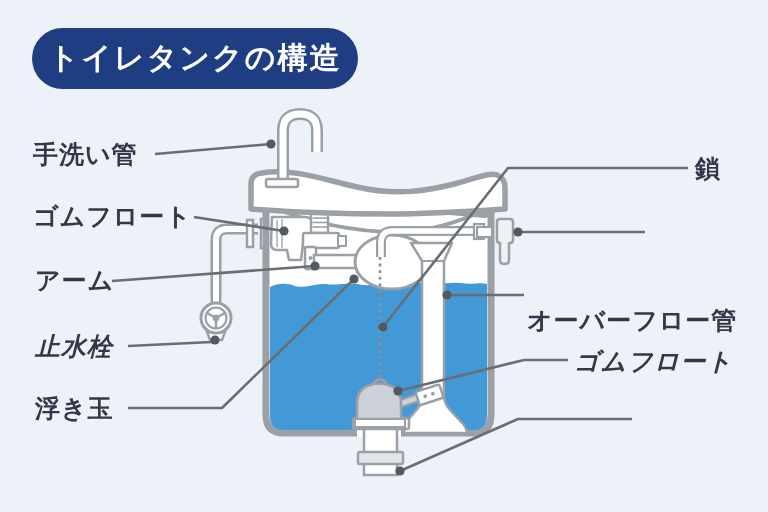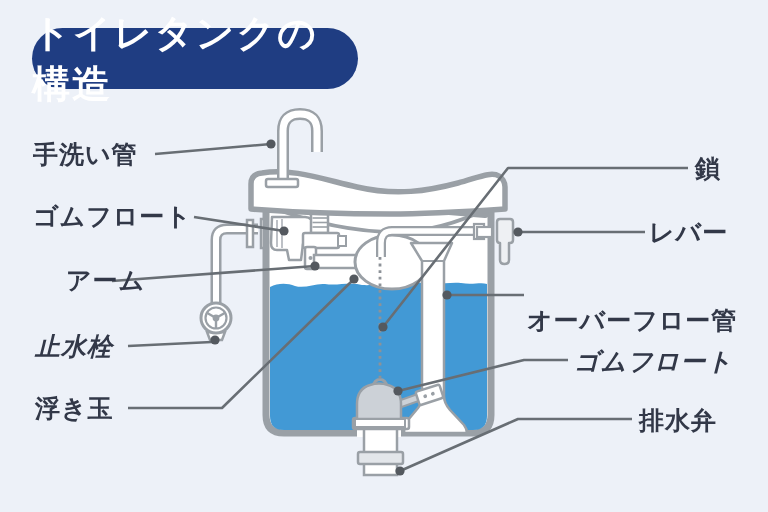--- a/index.html
+++ b/index.html
@@ -8,21 +8,21 @@
     --water:#4299d5; --line:#686e74; --dot:#54595f;
   }
   *{margin:0;padding:0;box-sizing:border-box;}
   html,body{width:768px;height:512px;overflow:hidden;}
   body{background:var(--bg);font-family:"Liberation Sans","DejaVu Sans",sans-serif;position:relative;}
   .stage{position:absolute;inset:0;width:768px;height:512px;}
   .title-badge{
     position:absolute;left:32px;top:28px;width:326px;height:61px;
     background:var(--title-bg);color:var(--title-text);
     border-radius:31px;display:flex;align-items:center;justify-content:center;
-    font-size:38px;font-weight:bold;letter-spacing:2px;
+    font-size:30px;font-weight:bold;letter-spacing:2px;
   }
   .part-label{
     position:absolute;color:var(--label);font-size:25px;font-weight:bold;
     line-height:30px;white-space:nowrap;letter-spacing:1px;
   }
   svg{position:absolute;left:0;top:0;}
 </style>
 </head>
 <body>
 
@@ -148,22 +148,20 @@
       <circle cx="447" cy="295" r="4.6"></circle>
       <circle cx="398" cy="391" r="4.6"></circle>
       <circle cx="400" cy="471" r="4.6"></circle>
     </g>
   </svg>
 
   <div class="title-badge">トイレタンクの構造</div>
 
   <div class="part-label" style="left:33px;top:139px;">手洗い管</div>
   <div class="part-label" style="left:33px;top:201px;">ゴムフロート</div>
-  <div class="part-label" style="left:35px;top:265px;margin-left:31px;">アーム</div>
+  <div class="part-label" style="left:35px;top:265px;">アーム</div>
   <div class="part-label" style="left:35px;top:331px;font-style:italic;">止水栓</div>
   <div class="part-label" style="left:35px;top:393px;">浮き玉</div>
   <div class="part-label" style="left:695px;top:153px;">鎖</div>
-  <div class="part-label" style="left:649px;top:217px;">レバー</div>
   <div class="part-label" style="left:527px;top:281px;margin-top:24px;">オーバーフロー管</div>
   <div class="part-label" style="left:574px;top:346px;font-style:italic;">ゴムフロート</div>
-  <div class="part-label" style="left:639px;top:405px;">排水弁</div>
 
 </div>
 
 </body></html>

